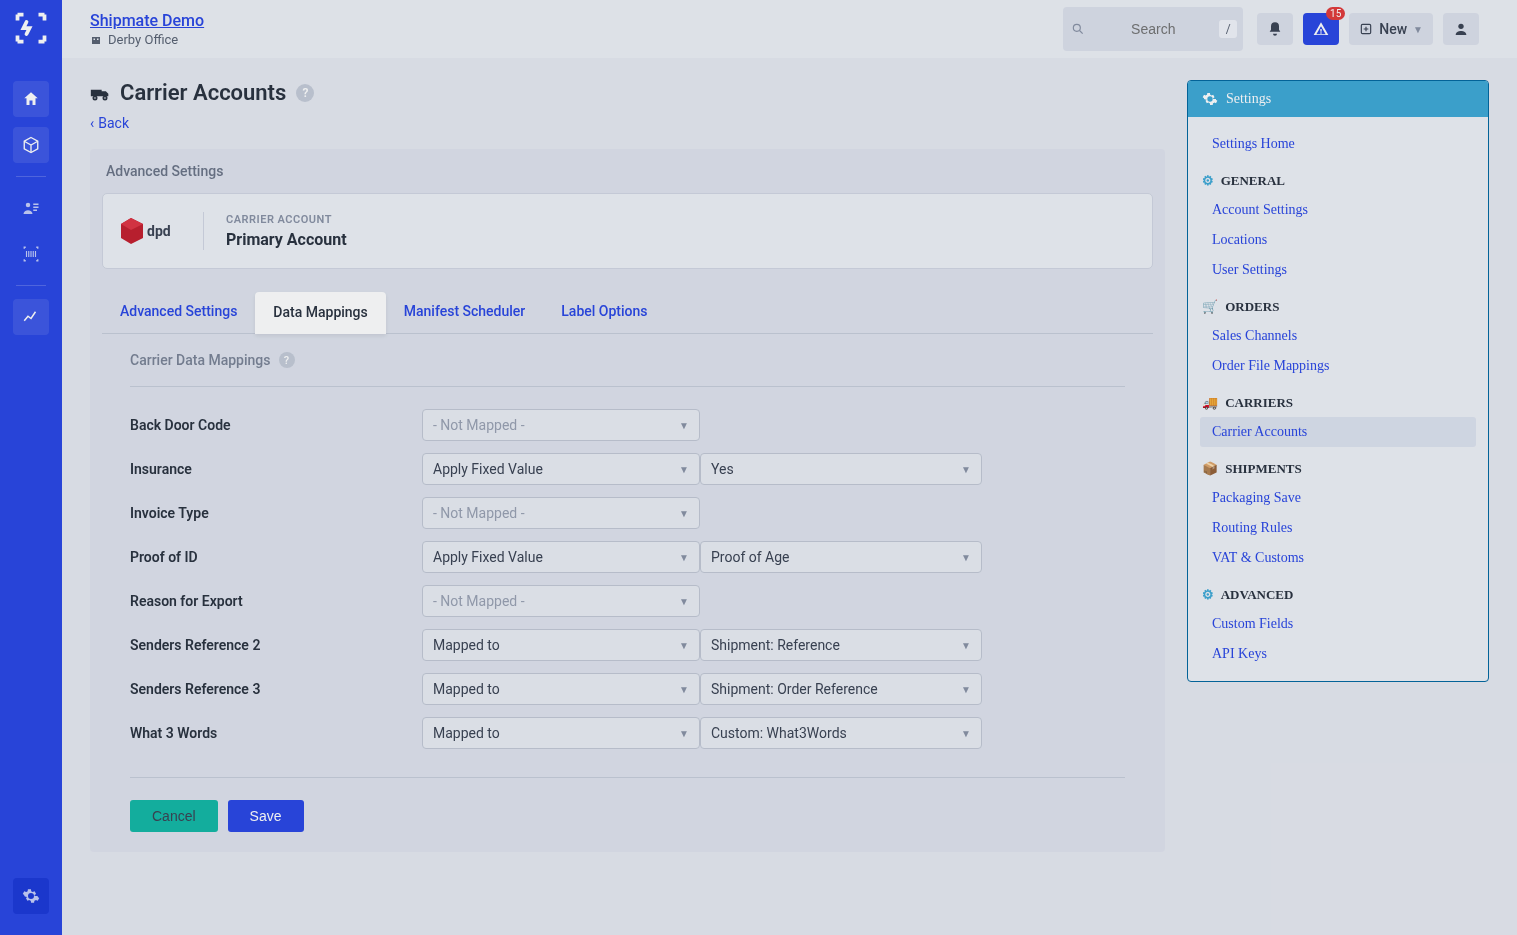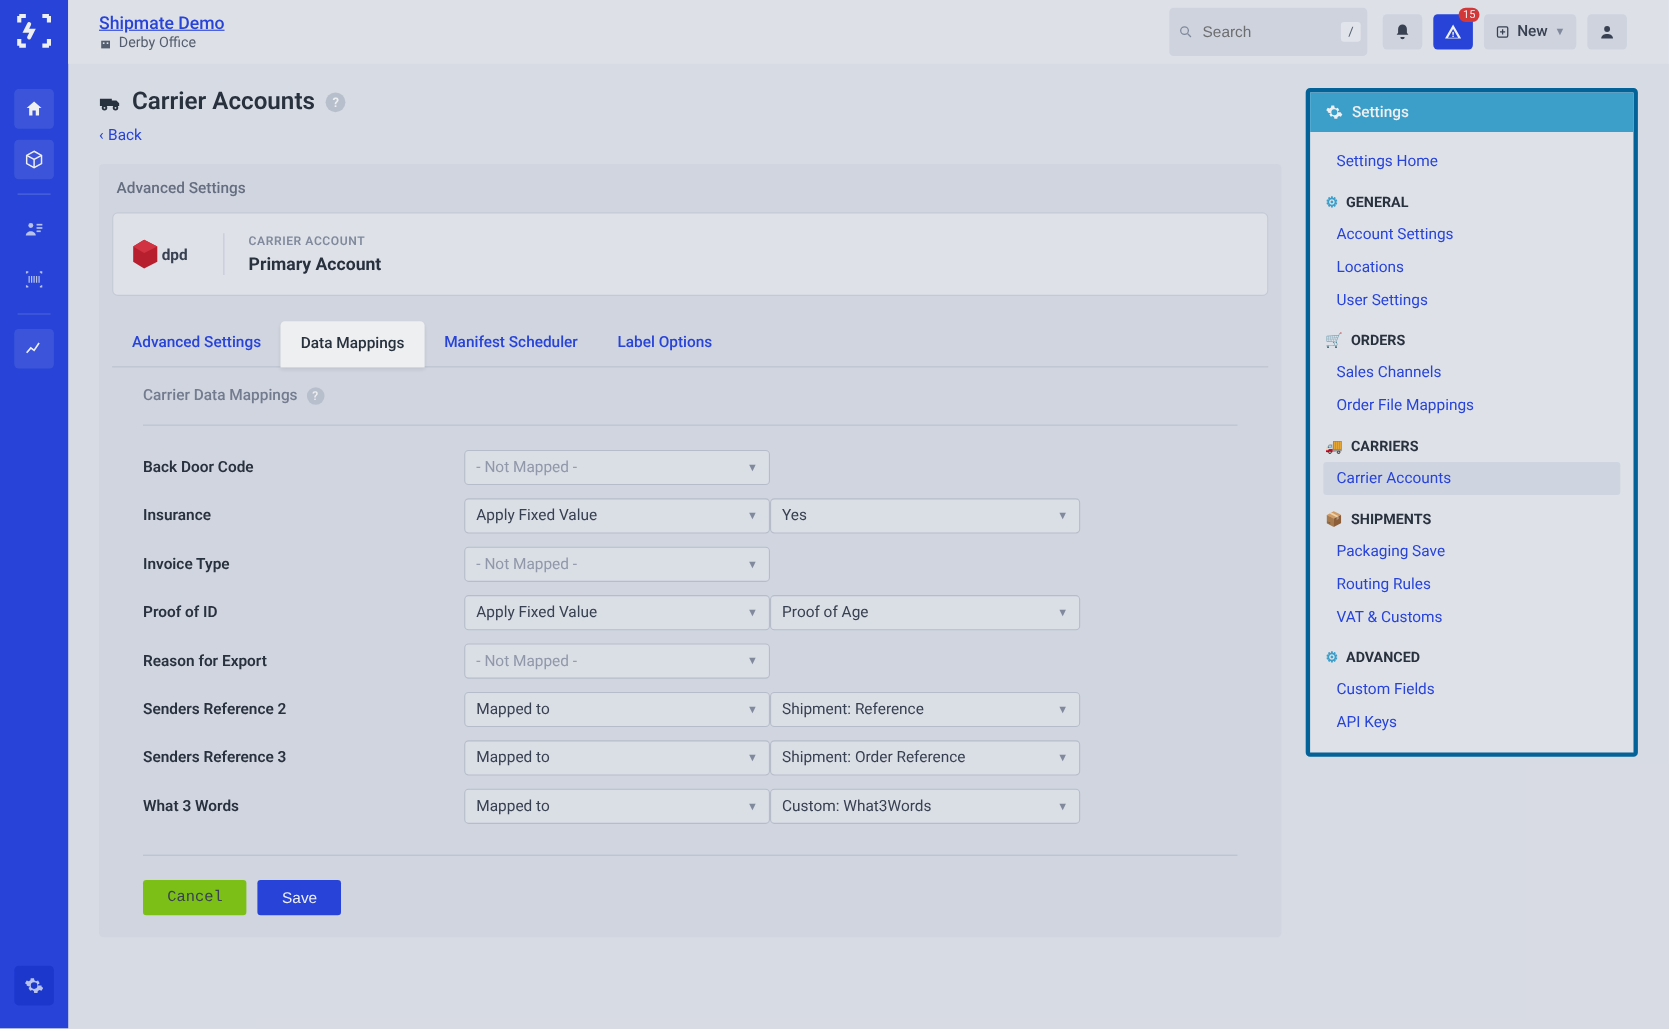--- a/index.html
+++ b/index.html
@@ -80,21 +80,21 @@
   position:relative;
   width:180px;
   margin-right:14px;
   display:flex;align-items:center;
 }
 .search-wrap input {
   width:100%; height:44px;
   background:#dde1ec;
   border:none; border-radius:4px;
   padding:0 30px 0 30px;
-  color:#5b6474; font-size:14px;
+  color:#5b6474; font-size:14px;text-align:center;
 }
 .search-wrap .search-icon {
   position:absolute; left:8px; color:#8a93a6;
 }
 .search-wrap .kbd {
   position:absolute; right:6px;
   background:#f2f4fa; border-radius:3px;
   width:18px;height:18px;
   font-size:12px; color:#5b6474;
   display:flex;align-items:center;justify-content:center;
@@ -188,30 +188,31 @@
   border-radius:4px;
   display:flex; align-items:center; justify-content:space-between;
   padding:0 10px; color:#3c4454;
 }
 .field-row .sel.placeholder{ color:#9aa2b3; }
 .field-row .sel .caret{font-size:10px;color:#8a93a6;}
 .field-row .sel.second{ width:282px;}
 
 .actions{ margin-top:4px; display:flex; gap:10px;}
 .btn{ height:32px; padding:0 22px; border:none; border-radius:3px; font-size:14px; font-weight:500; cursor:pointer;}
-.btn.cancel{ background:#84cc16; color:#3c4454;font-family:Liberation Mono, monospace;}
+.btn.cancel{ background:#14b8a6; color:#3c4454;}
 .btn.save{ background:#2a47e6; color:#fff;}
 
 
 .right-panel {
   width:302px;
   background:#eef1f7;
-  border:4px solid #0369a1;
+  border:1px solid #0369a1;
   border-radius:4px;
   overflow:hidden;
+  font-family:Liberation Serif, serif;
 }
 .right-panel .hd {
   background:#3fa9d7;
   color:#fff;
   padding:10px 14px;
   display:flex;align-items:center;gap:8px;font-weight:500;
 }
 .right-panel .body{ padding:12px 0;}
 .right-panel .link{
   display:block; padding:7px 24px; color:#2a47e6; font-size:14px;

